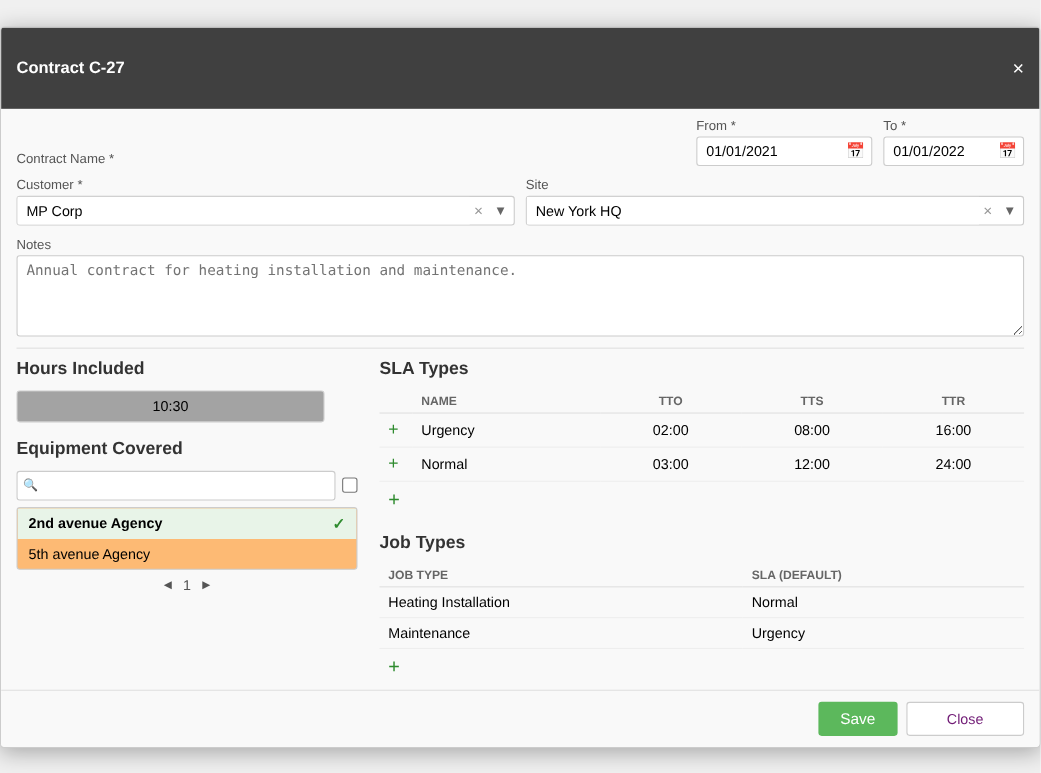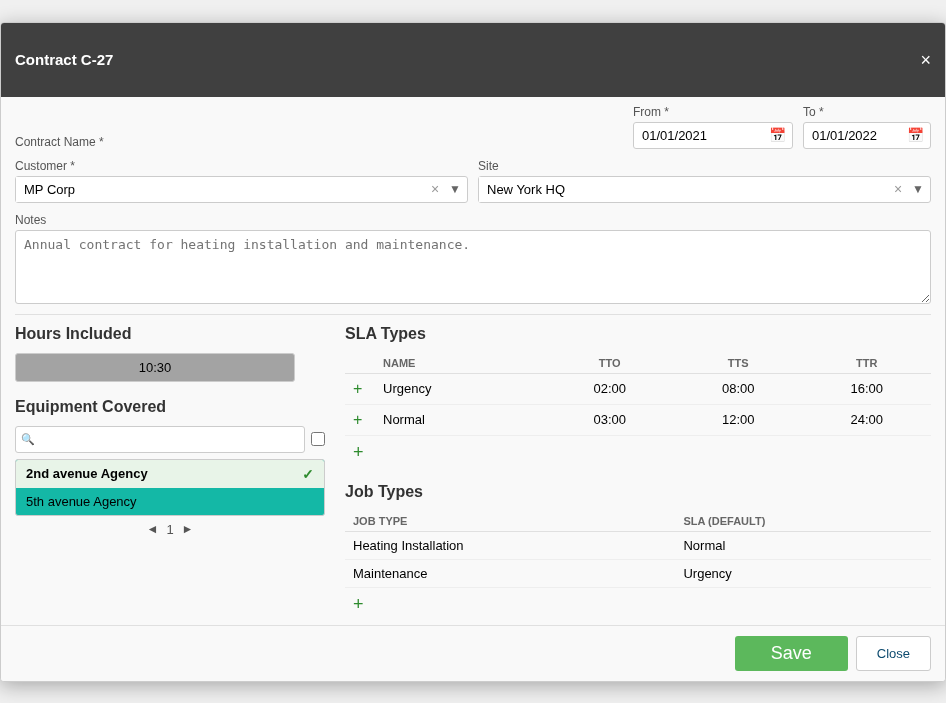--- a/index.html
+++ b/index.html
@@ -21,36 +21,36 @@
     .select-clear { color: #999; cursor: pointer; padding: 0 4px; font-size: 14px; }
     .select-arrow { color: #666; padding: 0 6px; font-size: 12px; cursor: pointer; }
     .notes-textarea { width: 100%; border: 1px solid #ccc; border-radius: 3px; padding: 6px 8px; font-size: 13px; color: #737373; resize: vertical; min-height: 70px; background: #fff; }
     .section-divider { border: none; border-top: 1px solid #e0e0e0; margin: 10px 0; }
     .two-col { display: flex; gap: 20px; }
     .left-col { width: 310px; flex-shrink: 0; }
     .right-col { flex: 1; }
     .section-title { font-size: 16px; font-weight: bold; color: #333; margin-bottom: 10px; }
     .hours-input { width: 100%; border: 1px solid #ccc; border-radius: 3px; padding: 6px 8px; font-size: 13px; text-align: center; background: #a3a3a3; }
     .equipment-search-row { display: flex; align-items: center; gap: 6px; margin-bottom: 6px; }
-    .equipment-list { border: 1px solid #ccc; border-radius: 3px; background: #14b8a6; overflow: hidden; }
+    .equipment-list { border: 1px solid #ccc; border-radius: 3px; background: #fdba74; overflow: hidden; }
     .equipment-item { padding: 6px 10px; display: flex; justify-content: space-between; align-items: center; font-size: 13px; }
     .equipment-item.selected { background: #e8f4e8; font-weight: bold; }
     .equipment-item .checkmark { color: #2e8b2e; font-size: 14px; }
     .pagination { display: flex; align-items: center; justify-content: center; gap: 8px; margin-top: 6px; font-size: 13px; color: #555; }
     .pagination button { background: none; border: none; cursor: pointer; font-size: 12px; color: #555; }
     .sla-table { width: 100%; border-collapse: collapse; }
     .sla-table th { text-align: left; font-size: 11px; font-weight: bold; color: #666; padding: 4px 8px; border-bottom: 1px solid #e0e0e0; }
     .sla-table td { padding: 6px 8px; font-size: 13px; border-bottom: 1px solid #eee; }
     .sla-table td.tto, .sla-table td.tts, .sla-table td.ttr { text-align: center; }
     .sla-table th.tto, .sla-table th.tts, .sla-table th.ttr { text-align: center; }
     .add-btn { color: #2e8b2e; font-size: 18px; cursor: pointer; background: none; border: none; padding: 0; }
     .plus-in-row { color: #2e8b2e; font-size: 16px; cursor: pointer; }
     .modal-footer { padding: 10px 14px; background: #f9f9f9; display: flex; justify-content: flex-end; gap: 8px; border-top: 1px solid #e0e0e0; }
-    .btn-save { background: #5cb85c; color: #fff; border: none; border-radius: 3px; padding: 7px 36px; font-size: 18px; cursor: pointer; }
-    .btn-close { background: #fff; color: #0c4a6e; border: 1px solid #ccc; border-radius: 3px; padding: 7px 20px; font-size: 13px; cursor: pointer; }
+    .btn-save { background: #5cb85c; color: #fff; border: none; border-radius: 3px; padding: 7px 20px; font-size: 14px; cursor: pointer; }
+    .btn-close { background: #fff; color: #701a75; border: 1px solid #ccc; border-radius: 3px; padding: 7px 36px; font-size: 13px; cursor: pointer; }
     .checkbox { width: 14px; height: 14px; cursor: pointer; }
     .search-icon-wrap { position: relative; }
     .search-icon-wrap::before { content: '🔍'; font-size: 11px; position: absolute; left: 6px; top: 50%; transform: translateY(-50%); }
     .equip-search-input { padding-left: 22px !important; }
   </style>
 </head>
 <body>
 
 <div class="modal">
 

